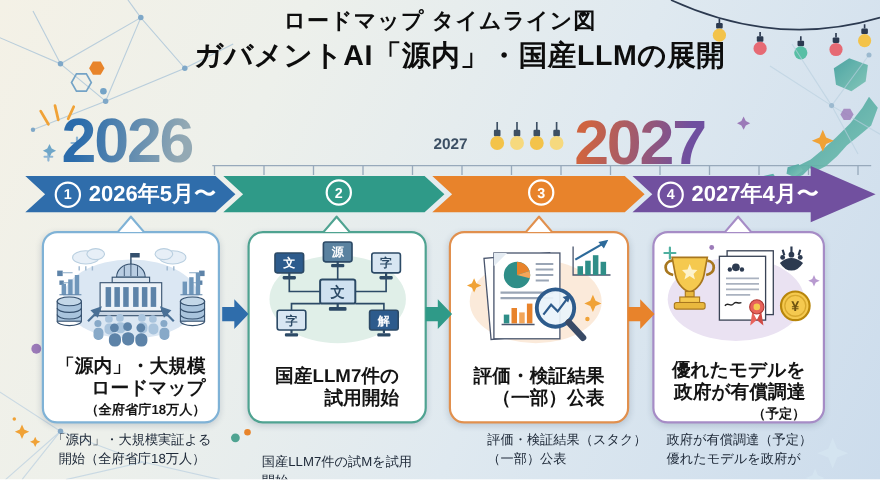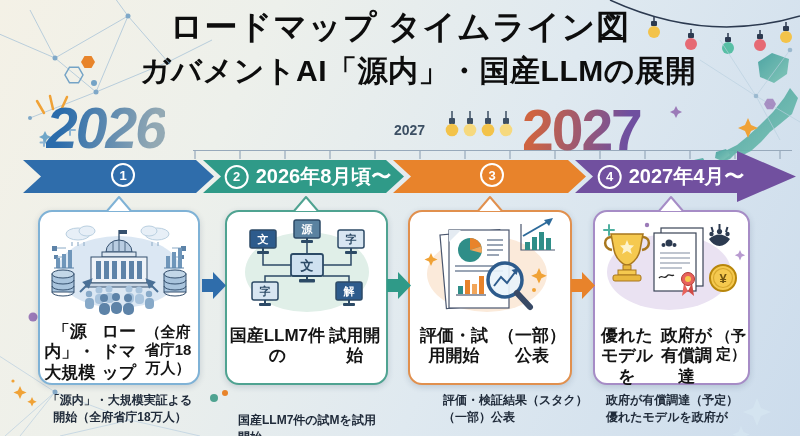--- a/index.html
+++ b/index.html
@@ -5,40 +5,40 @@
   html,body{margin:0;padding:0;}
   .canvas{position:relative;width:800px;height:436px;overflow:hidden;
     font-family:"Liberation Sans",sans-serif;
     background:linear-gradient(115deg,#f4f1e6 0%,#edf0eb 28%,#dfe9f0 60%,#ccdcec 100%);}
   .ovl{position:absolute;left:0;top:0;width:800px;height:436px;}
   .decor{z-index:0;}
   .band{z-index:3;}
   .connectors{z-index:4;}
   .pointers{z-index:6;}
   .title{position:absolute;top:5px;left:0;right:0;text-align:center;color:#0d0d0d;font-weight:700;z-index:5;}
-  .title-l1{font-size:33px;letter-spacing:1px;}
-  .title-l2{font-size:30px;margin-top:1px;letter-spacing:.5px;margin-left:36px;}
+  .title-l1{font-size:20px;letter-spacing:1px;}
+  .title-l2{font-size:26px;margin-top:1px;letter-spacing:.5px;margin-left:36px;}
   .year{position:absolute;font-size:57px;font-weight:700;letter-spacing:-2px;line-height:1;
     -webkit-background-clip:text;background-clip:text;color:transparent;z-index:2;}
-  .y26{left:46px;top:100px;background-image:linear-gradient(100deg,#2b6cab 15%,#93a9b4 90%);font-style:italic;}
+  .y26{left:56px;top:100px;background-image:linear-gradient(100deg,#2b6cab 15%,#93a9b4 90%);}
   .y27{left:522px;top:102px;background-image:linear-gradient(100deg,#cf6440 10%,#6f4f9f 85%);}
   .year-marker{position:absolute;left:394px;top:122px;font-size:14px;font-weight:700;color:#3c4f63;z-index:2;}
   .stage{position:absolute;top:163px;transform:translateX(-50%);display:flex;align-items:center;gap:7px;
     color:#fff;font-weight:700;font-size:20px;white-space:nowrap;z-index:6;}
   .stage-num{width:20px;height:20px;border:2px solid #fff;border-radius:50%;display:flex;
     align-items:center;justify-content:center;font-size:13px;line-height:1;flex:0 0 auto;}
   .card{position:absolute;top:210px;height:175px;background:#fff;border:2px solid;border-radius:14px;
     box-shadow:0 2px 6px rgba(40,60,90,.18);z-index:4;display:flex;flex-direction:column;align-items:center;
     padding:6px 2px 5px;box-sizing:border-box;}
   .card-illus{flex:0 0 auto;}
-  .card-cap{flex:1;display:flex;justify-content:center;text-align:center;
+  .card-cap{flex:1;display:flex;flex-direction:column;justify-content:center;text-align:right;
     font-weight:700;color:#141414;line-height:1.2;}
   .cap-line{font-size:17px;}
-  .cap-sub{font-size:15px;margin-top:1px;}
-  .note{position:absolute;top:392px;font-size:12px;font-weight:700;color:#202b3a;line-height:1.4;z-index:4;}
+  .cap-sub{font-size:12px;margin-top:1px;}
+  .note{position:absolute;top:392px;font-size:12px;font-weight:400;color:#202b3a;line-height:1.4;z-index:4;}
   .note-1{left:38px;width:164px;text-align:center;}
   .note-2{left:238px;width:158px;margin-top:20px;}
   .note-3{left:443px;width:164px;}
   .note-4{left:606px;width:158px;}
 </style>
 </head>
 <body>
 
 <div class="canvas">
 
@@ -160,24 +160,24 @@
 
   <svg class="ovl band" viewBox="0 0 800 436">
     <polygon fill="#2f6dab" points="23,160 196,160 214,176.5 196,193 23,193 41,176.5"></polygon>
     <polygon fill="#2f9a88" points="203,160 386,160 404,176.5 386,193 203,193 221,176.5"></polygon>
     <polygon fill="#e8832b" points="393,160 568,160 586,176.5 568,193 393,193 411,176.5"></polygon>
     <polygon fill="#71509f" points="575,160 737,160 737,151 796,176.5 737,202 737,193 575,193 593,176.5"></polygon>
   </svg>
 
   <div class="stage" style="left:123px">
     <span class="stage-num">1</span>
+    <span class="stage-text">2026年5月〜</span>
   </div>
   <div class="stage" style="left:308px">
     <span class="stage-num">2</span>
-    <span class="stage-text">2026年8月頃〜</span>
   </div>
   <div class="stage" style="left:492px">
     <span class="stage-num">3</span>
   </div>
   <div class="stage" style="left:671px">
     <span class="stage-num">4</span>
     <span class="stage-text">2027年4月〜</span>
   </div>
 
   <div class="card" style="left:38px;width:162px;border-color:#7fb2d6">
@@ -361,21 +361,21 @@
           <path d="M102,75 L115,89" stroke="#394a66" stroke-width="6" stroke-linecap="round"></path>
         </g>
         <g fill="#f0a236">
           <path d="M16,35 l2,4.5 4.5,2 -4.5,2 -2,4.5 -2,-4.5 -4.5,-2 4.5,-2 z"></path>
           <path d="M124,50 l2.4,5.4 5.4,2.4 -5.4,2.4 -2.4,5.4 -2.4,-5.4 -5.4,-2.4 5.4,-2.4 z"></path>
           <circle cx="119" cy="72" r="2"></circle>
         </g>
       </svg>
     </div>
     <div class="card-cap">
-      <div class="cap-line">評価・試用開始</div>
+      <div class="cap-line">評価・検証結果</div>
       <div class="cap-line">（一部）公表</div>
       <div class="cap-sub"></div>
     </div>
   </div>
 
   <div class="card" style="left:593px;width:157px;border-color:#a68cc6">
     <div class="card-illus">
       <svg width="150" height="104" viewBox="0 0 150 104">
         <ellipse cx="72" cy="54" rx="62" ry="38" fill="#eae2f2"></ellipse>
         <g stroke="#4fb0a0" stroke-width="2" stroke-linecap="round">

